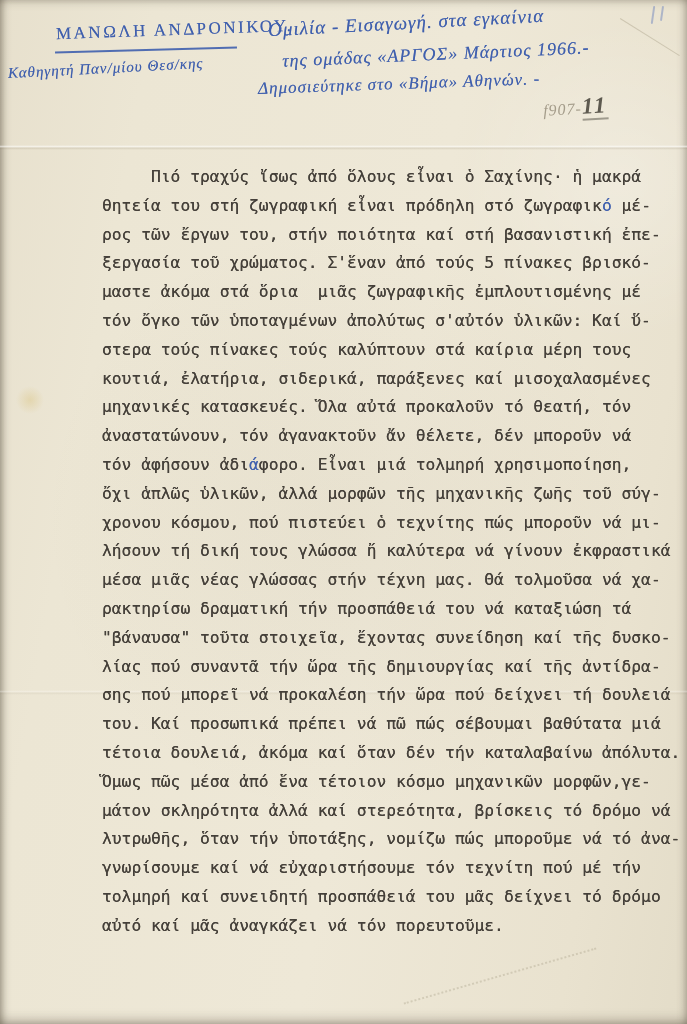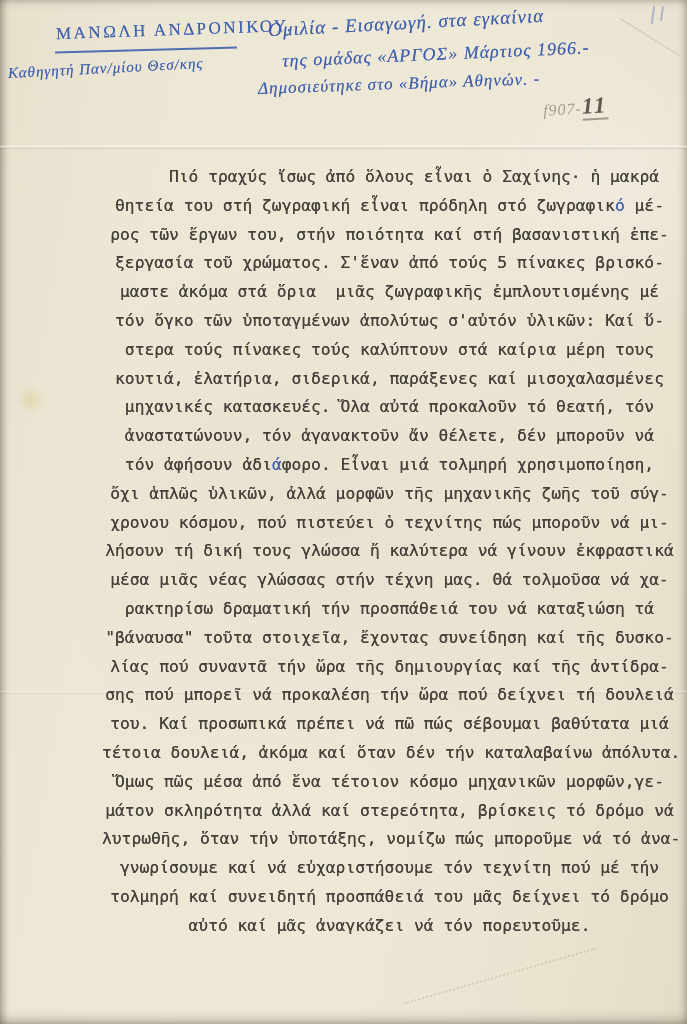--- a/index.html
+++ b/index.html
@@ -45,21 +45,21 @@
   .corner-marks i:nth-child(2){left:9px;height:15px;}
 
   
   .tw{
     position:absolute;left:102px;top:163px;width:575px;
     font-size:16.3px;line-height:28.8px;
     color:var(--tw-ink,#45403a);
     white-space:pre;
     text-shadow:0 0 0.6px rgba(55,50,44,0.85);
   }
-  .tw-line{height:28.8px;text-align:center;}
+  .tw-line{height:28.8px;}
   .blue-ink-char{color:var(--pen-blue,#3f5fae);text-shadow:0 0 0.5px rgba(63,95,174,0.8);}
 
   
   .hw{
     position:absolute;
     font-family:"Liberation Serif","DejaVu Serif",serif;
     font-style:italic;
     color:var(--pen-blue,#3f5fae);
     text-shadow:0 0 0.4px rgba(63,95,174,0.65);
     white-space:nowrap;

